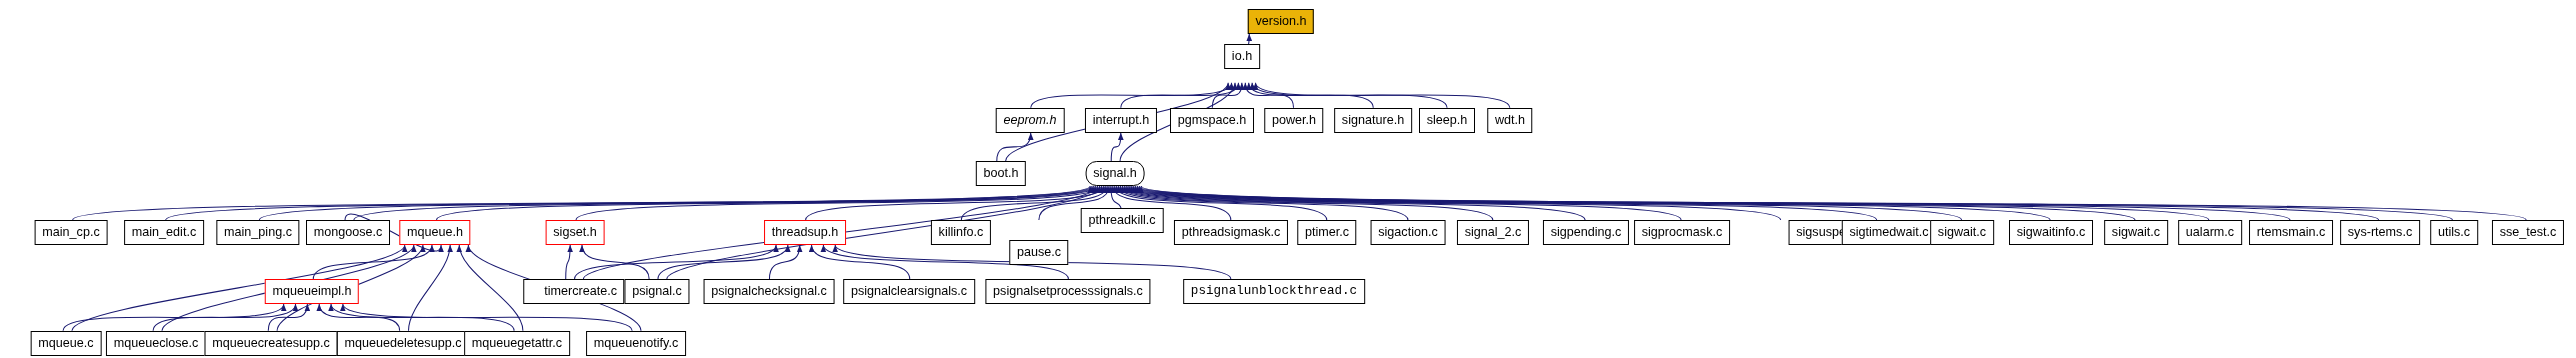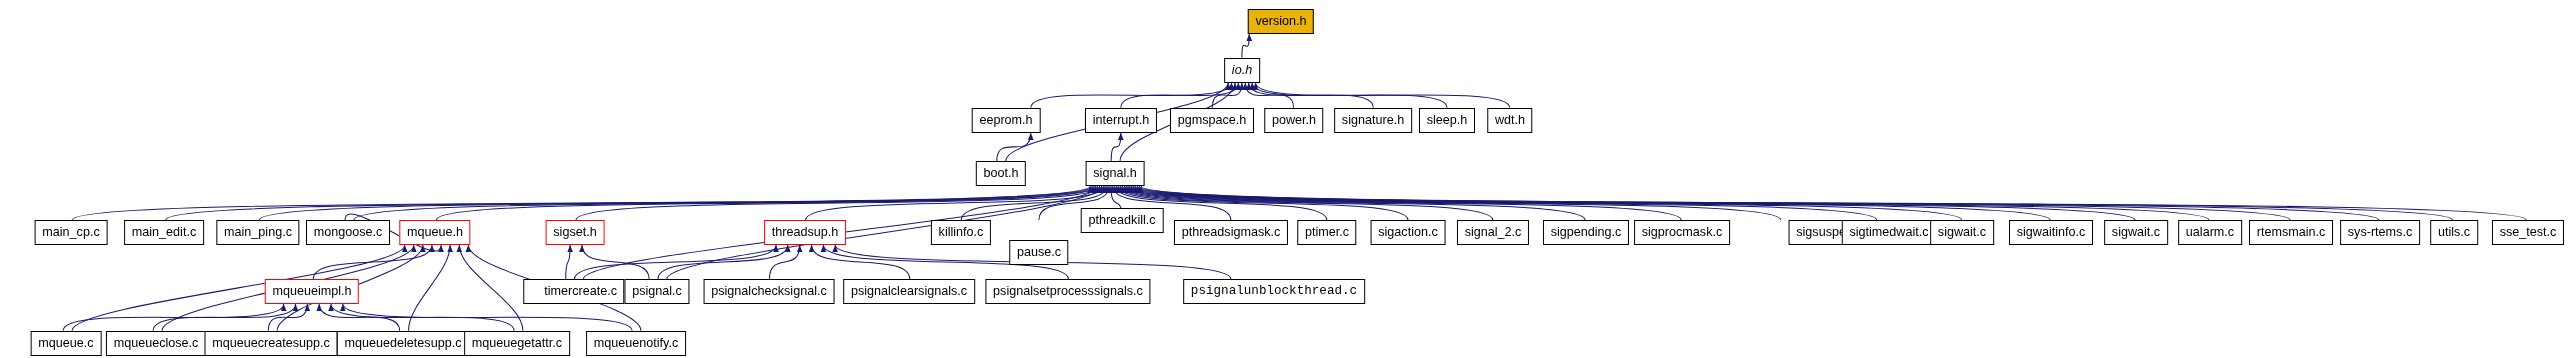--- a/index.html
+++ b/index.html
@@ -103,30 +103,30 @@
       <path d="M 764 378 C 764 340 770 370 770 332" fill="none" stroke="#191970" stroke-width="1.4" marker-end="url(#arrow)"></path>
       <path d="M 877 378 C 877 340 786 370 786 332" fill="none" stroke="#191970" stroke-width="1.4" marker-end="url(#arrow)"></path>
       <path d="M 776 378 C 776 340 1049 370 1049 332" fill="none" stroke="#191970" stroke-width="1.4" marker-end="url(#arrow)"></path>
       <path d="M 889 378 C 889 340 1065 370 1065 332" fill="none" stroke="#191970" stroke-width="1.4" marker-end="url(#arrow)"></path>
       <path d="M 1040 378 C 1040 340 1081 370 1081 332" fill="none" stroke="#191970" stroke-width="1.4" marker-end="url(#arrow)"></path>
       <path d="M 1230 378 C 1230 340 1097 370 1097 332" fill="none" stroke="#191970" stroke-width="1.4" marker-end="url(#arrow)"></path>
       <path d="M 1445 378 C 1445 340 1113 370 1113 332" fill="none" stroke="#191970" stroke-width="1.4" marker-end="url(#arrow)"></path>
       <path d="M 1665 378 C 1665 340 1129 370 1129 332" fill="none" stroke="#191970" stroke-width="1.4" marker-end="url(#arrow)"></path>
     </svg>
 <div class="node main" style="left: 1249px; top: 9px; background: #eab308; margin-left: 32px;">version.h</div>
-    <div class="node" style="left: 1242px; top: 58px; font-style: italic;">io.h</div>
-    <div class="node" style="left: 1006px; top: 108px;">eeprom.h</div>
+    <div class="node" style="left: 1242px; top: 44px;">io.h</div>
+    <div class="node" style="left: 1030px; top: 108px; font-style: italic;">eeprom.h</div>
     <div class="node" style="left: 1121px; top: 108px;">interrupt.h</div>
     <div class="node" style="left: 1212px; top: 108px;">pgmspace.h</div>
     <div class="node" style="left: 1294px; top: 108px;">power.h</div>
     <div class="node" style="left: 1373px; top: 108px;">signature.h</div>
     <div class="node" style="left: 1447px; top: 108px;">sleep.h</div>
     <div class="node" style="left: 1510px; top: 108px;">wdt.h</div>
     <div class="node" style="left: 1001px; top: 161px;">boot.h</div>
-    <div class="node" style="left: 1115px; top: 161px;">signal.h</div>
+    <div class="node" style="left: 1115px; top: 161px; border-radius: 11px;">signal.h</div>
     <div class="node" style="left: 71px; top: 220px;">main_cp.c</div>
     <div class="node" style="left: 164px; top: 220px;">main_edit.c</div>
     <div class="node" style="left: 258px; top: 220px;">main_ping.c</div>
     <div class="node" style="left: 348px; top: 220px;">mongoose.c</div>
     <div class="node truncated" style="left: 435px; top: 220px; border-color: rgb(255, 0, 0);">mqueue.h</div>
     <div class="node truncated" style="left: 575px; top: 220px; border-color: rgb(255, 0, 0);">sigset.h</div>
     <div class="node truncated" style="left: 805px; top: 220px; border-color: rgb(255, 0, 0);">threadsup.h</div>
     <div class="node" style="left: 961px; top: 220px;">killinfo.c</div>
     <div class="node" style="left: 1039px; top: 220px; margin-top: 20px;">pause.c</div>
     <div class="node" style="left: 1122px; top: 208px;">pthreadkill.c</div>

